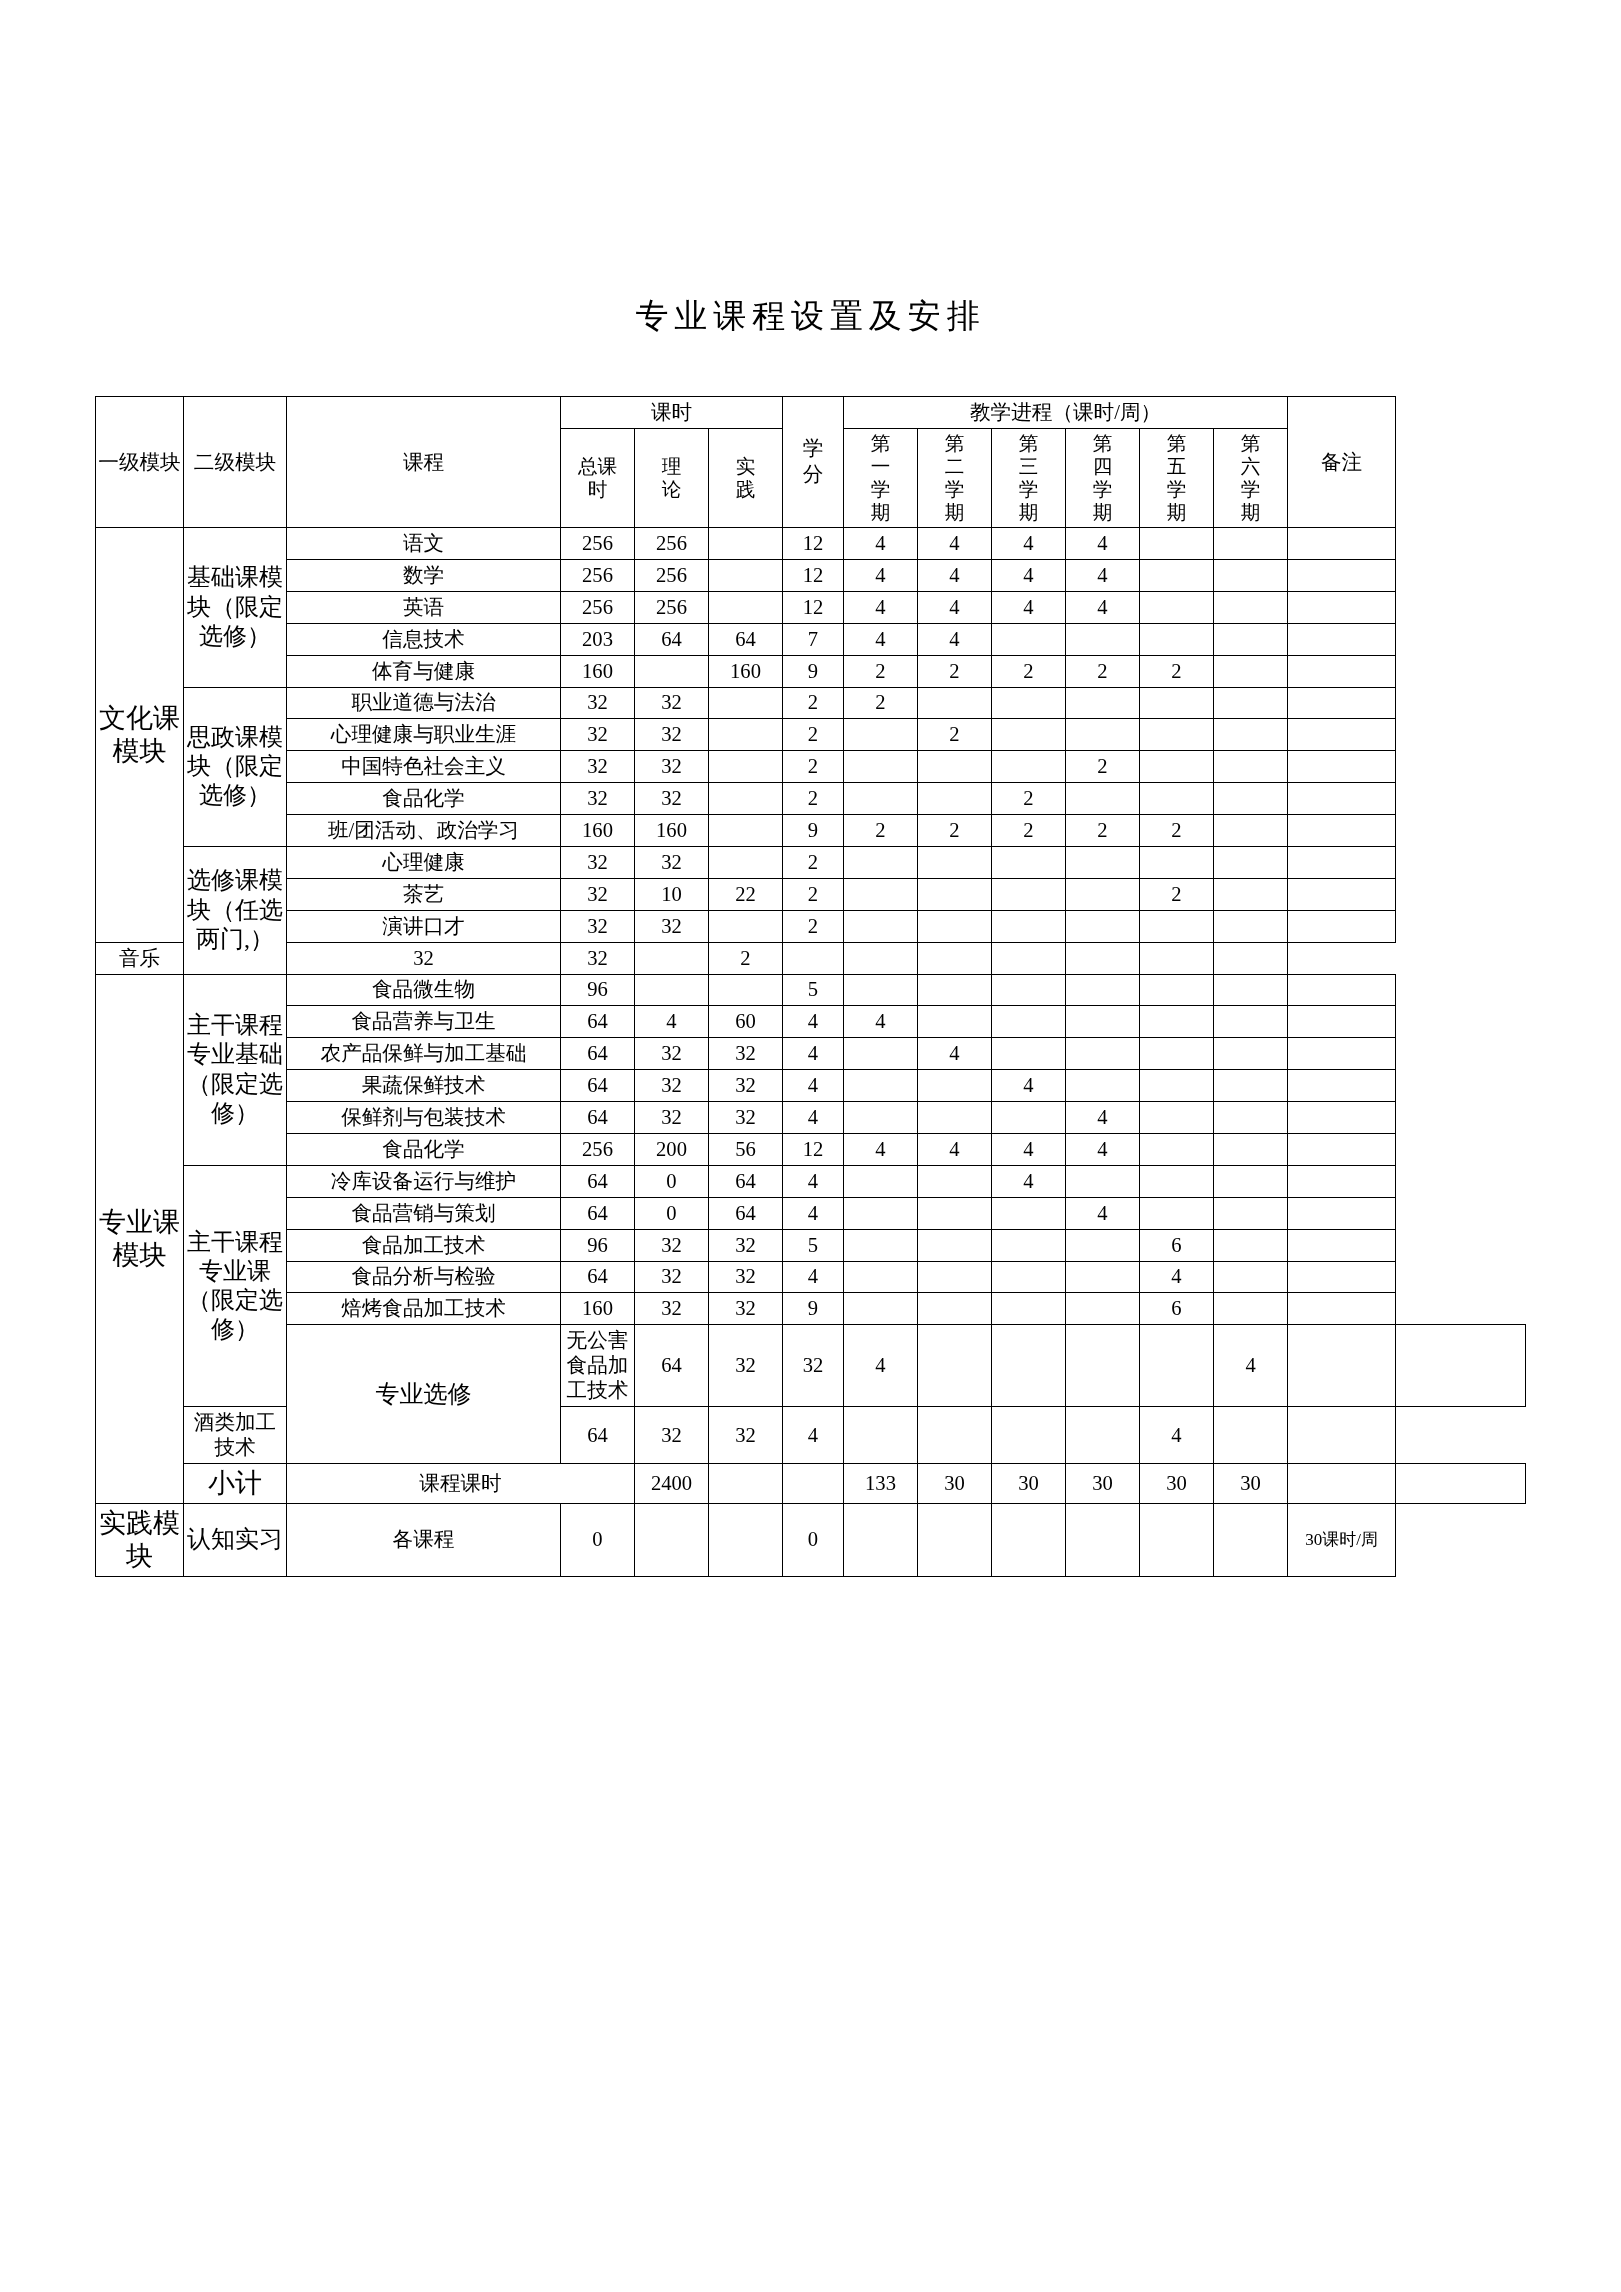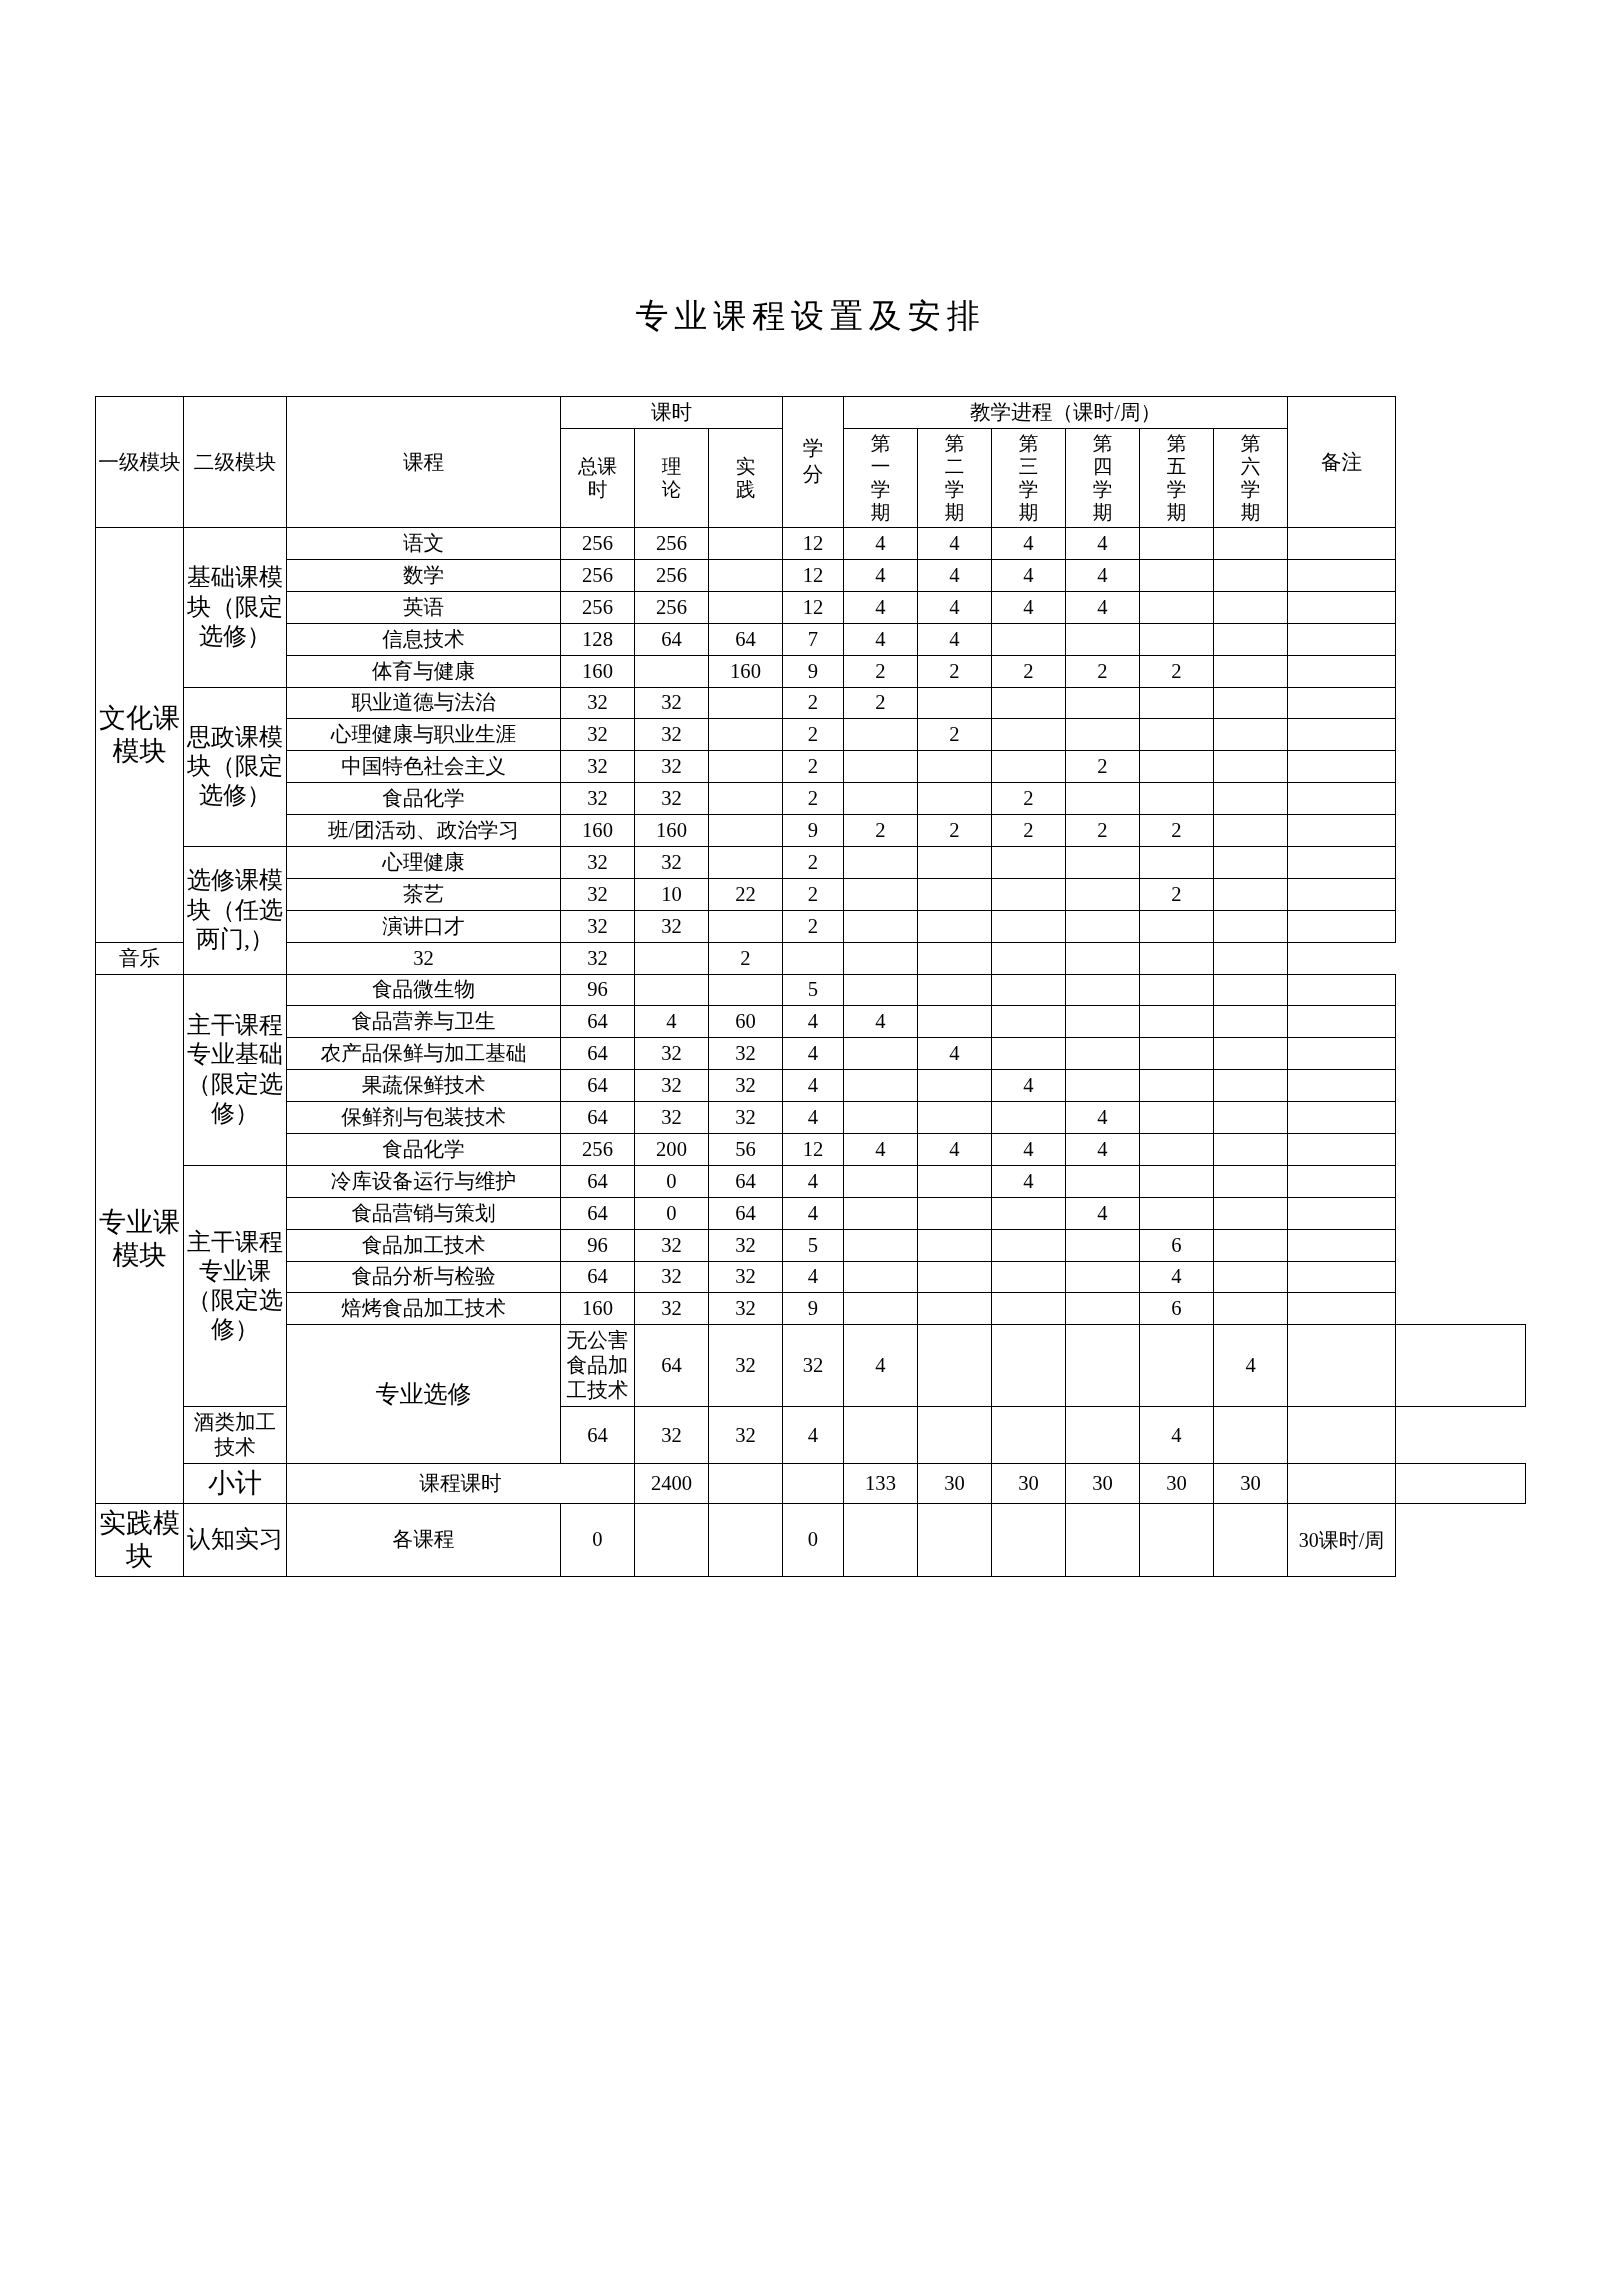--- a/index.html
+++ b/index.html
@@ -83,21 +83,21 @@
   .sub-module-cell {
     font-size: 24px;
     line-height: 1.35;
   }
   .title-head {
     font-size: 20.6px;
     line-height: 1.3;
     margin-top: 7px;
   }
   .remark-cell {
-    font-size: 20px;
+    font-size: 17px;
     line-height: 1.3;
   }
 </style>
 </head>
 <body>
 
 <div class="page">
 
   <h1 class="doc-title">专业课程设置及安排</h1>
 
@@ -224,21 +224,21 @@
             <td class="cell-num">4</td>
             <td class="cell-num">4</td>
             <td class="cell-num">4</td>
             <td class="cell-num">4</td>
             <td class="cell-num"></td>
             <td class="cell-num"></td>
             <td class="remark-cell"></td>
           </tr>
           <tr>
             <td class="cell-course">信息技术</td>
-            <td class="cell-num">128</td>
+            <td class="cell-num">203</td>
             <td class="cell-num">64</td>
             <td class="cell-num">64</td>
             <td class="cell-num">7</td>
             <td class="cell-num">4</td>
             <td class="cell-num">4</td>
             <td class="cell-num"></td>
             <td class="cell-num"></td>
             <td class="cell-num"></td>
             <td class="cell-num"></td>
             <td class="remark-cell"></td>

